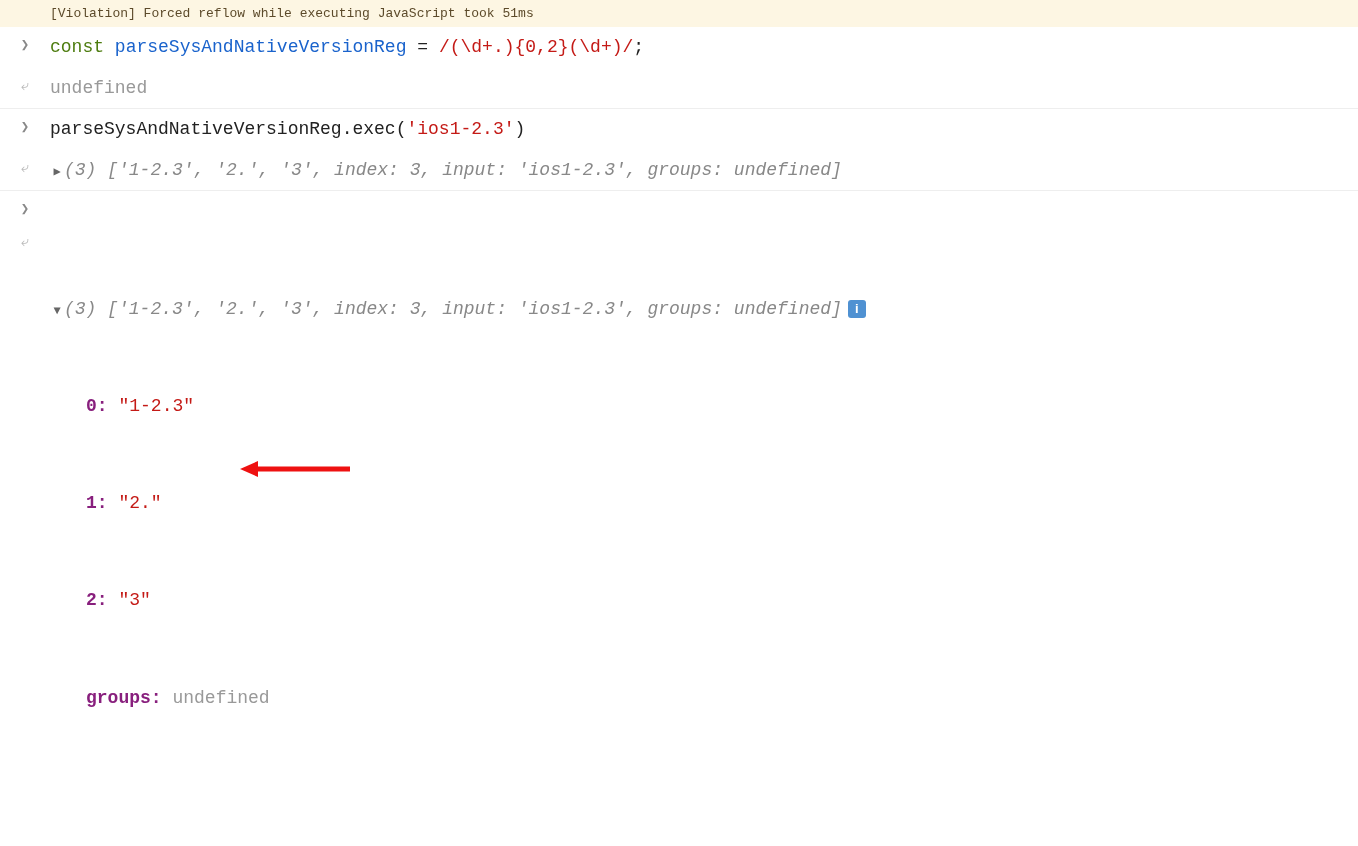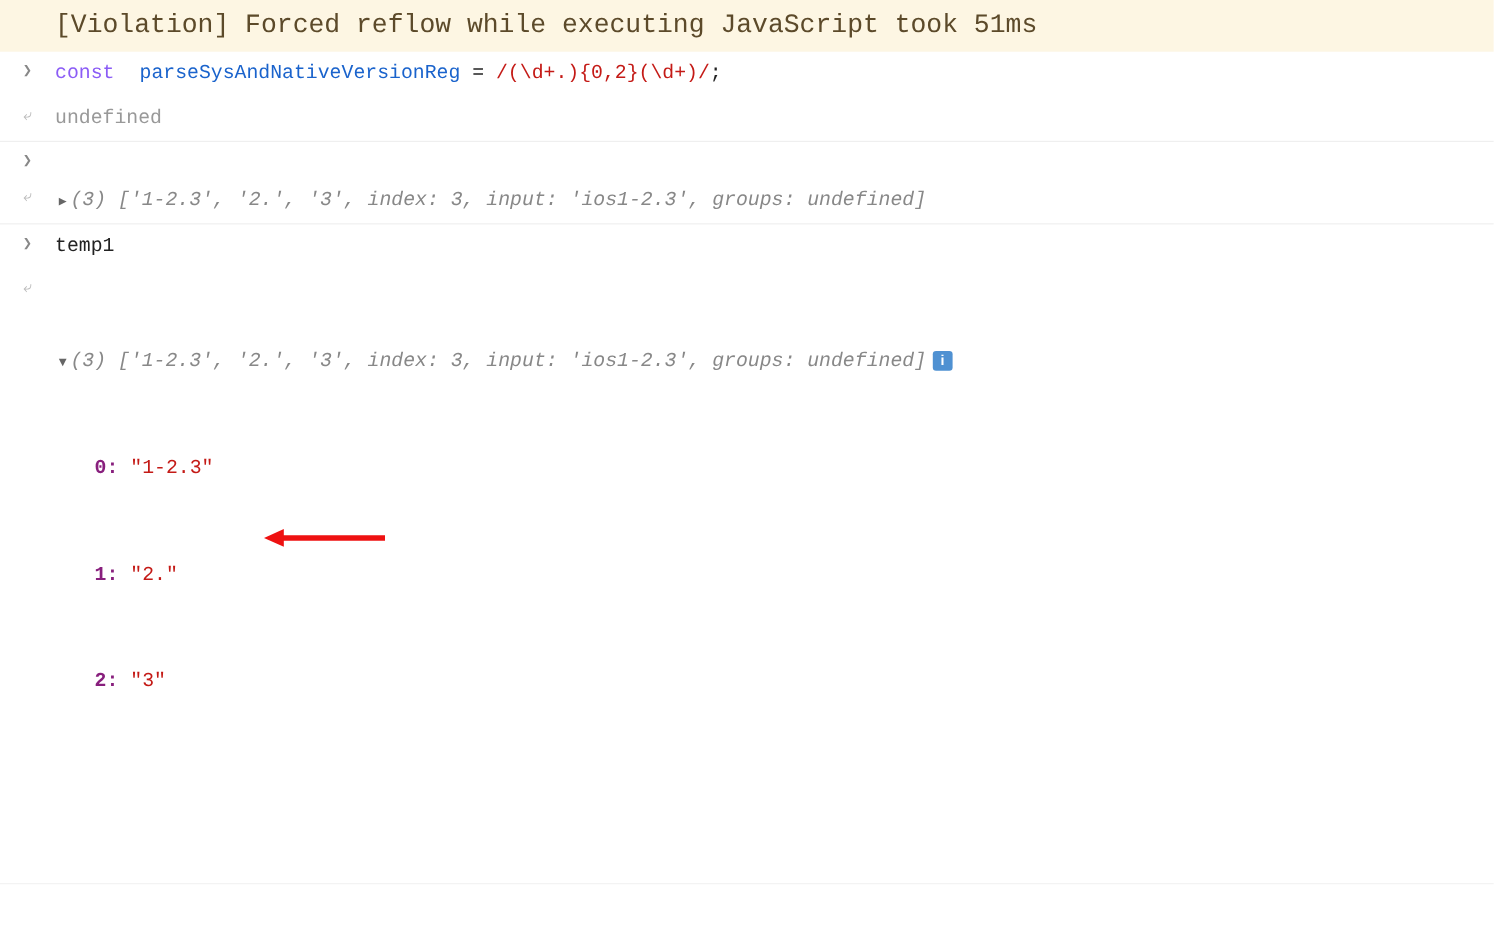--- a/index.html
+++ b/index.html
@@ -9,21 +9,21 @@
     font-size: 18px;
     line-height: 1.8;
     background: #fff;
     color: #222;
     width: 1358px;
   }
   .warning-bar {
     background: #fdf6e3;
     color: #5c4a2a;
     padding: 2px 50px;
-    font-size: 24px;
+    font-size: 13px;
     white-space: pre;
     overflow: hidden;
   }
   .row {
     display: flex;
     align-items: flex-start;
     padding: 2px 0;
     border-bottom: 1px solid #eee;
     position: relative;
   }
@@ -34,22 +34,22 @@
     display: flex;
     align-items: flex-start;
     justify-content: center;
     padding-top: 4px;
     color: #888;
   }
   .content { flex: 1; padding: 2px 0; white-space: pre-wrap; }
   .chev { font-size: 14px; color: #888; user-select: none; }
   .chev-out { color: #bbb; }
   .tri { display:inline-block; width:14px; text-align:center; color:#666; font-size:12px; }
-  .kw { color: #8b5cf6; }
-  .def { color: #1a63cc; margin-left: 12px; }
+  .kw { color: #4d7c0f; }
+  .def { color: #1a63cc; }
   .regex { color: #c41a16; }
   .num { color: #1a63cc; }
   .str { color: #c41a16; }
   .prop { color: #881f7d; font-weight: 600; }
   .dim { color: #888; font-style: italic; }
   .dimu { color: #999; }
   .info-badge {
     display:inline-flex;
     width:18px; height:18px;
     background:#4f91d2;
@@ -84,45 +84,46 @@
   <div class="gutter">
       <span class="chev chev-out">⤶</span>
     </div>
   <div class="content dimu">undefined</div>
 </div>
 
 <div class="row nosep">
   <div class="gutter">
       <span class="chev">❯</span>
     </div>
+  <div class="content"><span>parseSysAndNativeVersionReg.exec(</span><span class="str">'ios1-2.3'</span><span>)</span></div>
 </div>
 
 <div class="row">
   <div class="gutter">
       <span class="chev chev-out">⤶</span>
     </div>
   <div class="content"><span class="tri">▶</span><span class="dim">(3)</span><span class="dim"> [</span><span class="str dim" style="font-style:italic">'1-2.3'</span><span class="dim">, </span><span class="str dim" style="font-style:italic">'2.'</span><span class="dim">, </span><span class="str dim" style="font-style:italic">'3'</span><span class="dim">, </span><span class="dim">index:</span> <span class="num dim" style="font-style:italic">3</span><span class="dim">, </span><span class="dim">input:</span> <span class="str dim" style="font-style:italic">'ios1-2.3'</span><span class="dim">, </span><span class="dim">groups:</span> <span class="dim">undefined</span><span class="dim">]</span></div>
 </div>
 
 <div class="row nosep">
   <div class="gutter">
       <span class="chev">❯</span>
     </div>
-  <div class="content">temp1</div>
 </div>
 
 <div class="row" style="position:relative">
   <div class="gutter">
       <span class="chev chev-out">⤶</span>
     </div>
   <div class="content">
     <div><span class="tri">▼</span><span class="dim">(3)</span><span class="dim"> [</span><span class="str dim" style="font-style:italic">'1-2.3'</span><span class="dim">, </span><span class="str dim" style="font-style:italic">'2.'</span><span class="dim">, </span><span class="str dim" style="font-style:italic">'3'</span><span class="dim">, </span><span class="dim">index:</span> <span class="num dim" style="font-style:italic">3</span><span class="dim">, </span><span class="dim">input:</span> <span class="str dim" style="font-style:italic">'ios1-2.3'</span><span class="dim">, </span><span class="dim">groups:</span> <span class="dim">undefined</span><span class="dim">]</span><span class="info-badge">i</span></div>
     <div class="indent1"><span class="prop">0</span><span class="prop">: </span><span class="str">"1-2.3"</span></div>
     <div class="indent1"><span class="prop">1</span><span class="prop">: </span><span class="str">"2."</span></div>
     <div class="indent1"><span class="prop">2</span><span class="prop">: </span><span class="str">"3"</span></div>
+    <div class="indent1"><span class="prop">groups</span><span class="prop">: </span><span class="dimu">undefined</span></div>
     
     
     
   </div>
 
   <div class="arrow" style="left:240px; top:232px;">
     <svg width="110" height="26">
         <line x1="110" y1="13" x2="12" y2="13" stroke="#e11" stroke-width="5"></line>
         <polygon points="0,13 18,5 18,21" fill="#e11"></polygon>
       </svg>

